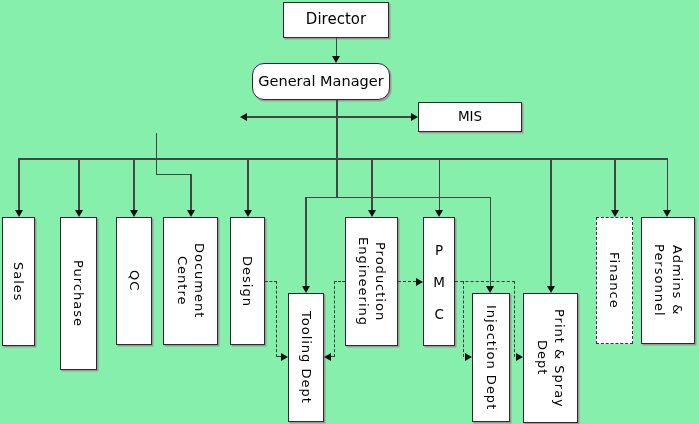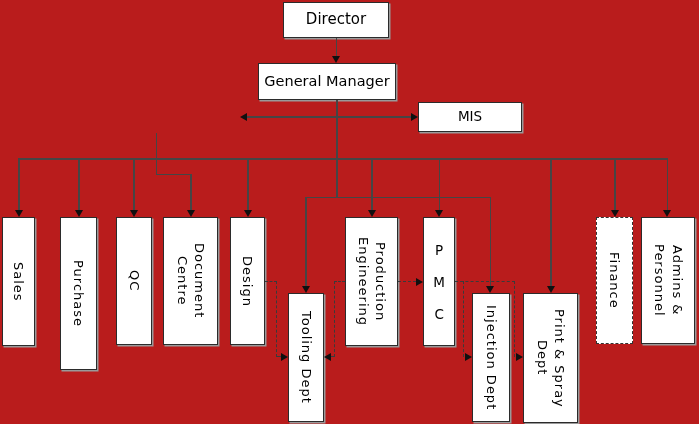--- a/index.html
+++ b/index.html
@@ -1,36 +1,36 @@
 <!DOCTYPE html>
 <html><head>
 <meta charset="utf-8">
 <style>
   html,body{margin:0;padding:0;background:#ffffff;}
   body{font-family:"DejaVu Sans","Liberation Sans",sans-serif;color:#000;}
-  #canvas{position:relative;width:699px;height:424px;background:#b91c1c;overflow:hidden;}
+  #canvas{position:relative;width:699px;height:424px;background:#86efac;overflow:hidden;}
 
   
   .node{
     position:absolute;background:#fff;border:1px solid #2b2b2b;
     box-shadow:1.5px 1.5px 0 #9a9a9a;
     display:flex;align-items:center;justify-content:center;
     text-align:center;box-sizing:border-box;
   }
   .node .lbl{white-space:pre-line;line-height:1.3;}
   .hz{font-size:14.5px;}
   .vt .lbl{
     writing-mode:vertical-rl;text-orientation:mixed;
     font-size:13px;letter-spacing:1px;line-height:1.35;
   }
   .vt.up .lbl{text-orientation:upright;letter-spacing:0;font-size:13.5px;}
   .dashedbox{border:1.3px dashed #333;box-shadow:none;}
 
   #n-director  {left:283px;top:2px;  width:106px;height:36px;font-size:15px;}
-  #n-gm        {left:258px;top:63px; width:138px;height:37px;font-size:14.5px;}
+  #n-gm        {left:252px;top:63px; width:138px;height:37px;font-size:14.5px;border-radius:12px;}
   #n-mgmt      {left:72px; top:102px;width:168px;height:31px;font-size:13.5px;}
   #n-mis       {left:418px;top:102px;width:104px;height:30px;font-size:13.5px;}
   #n-sales     {left:2px;  top:217px;width:33px; height:129px;}
   #n-purchase  {left:60px; top:217px;width:37px; height:153px;}
   #n-qc        {left:116px;top:217px;width:36px; height:128px;}
   #n-doc       {left:163px;top:217px;width:55px; height:128px;}
   #n-design    {left:230px;top:217px;width:35px; height:128px;}
   #n-tooling   {left:288px;top:293px;width:36px; height:129px;}
   #n-prodeng   {left:345px;top:217px;width:53px; height:129px;}
   #n-pmc       {left:423px;top:217px;width:32px; height:129px;}

